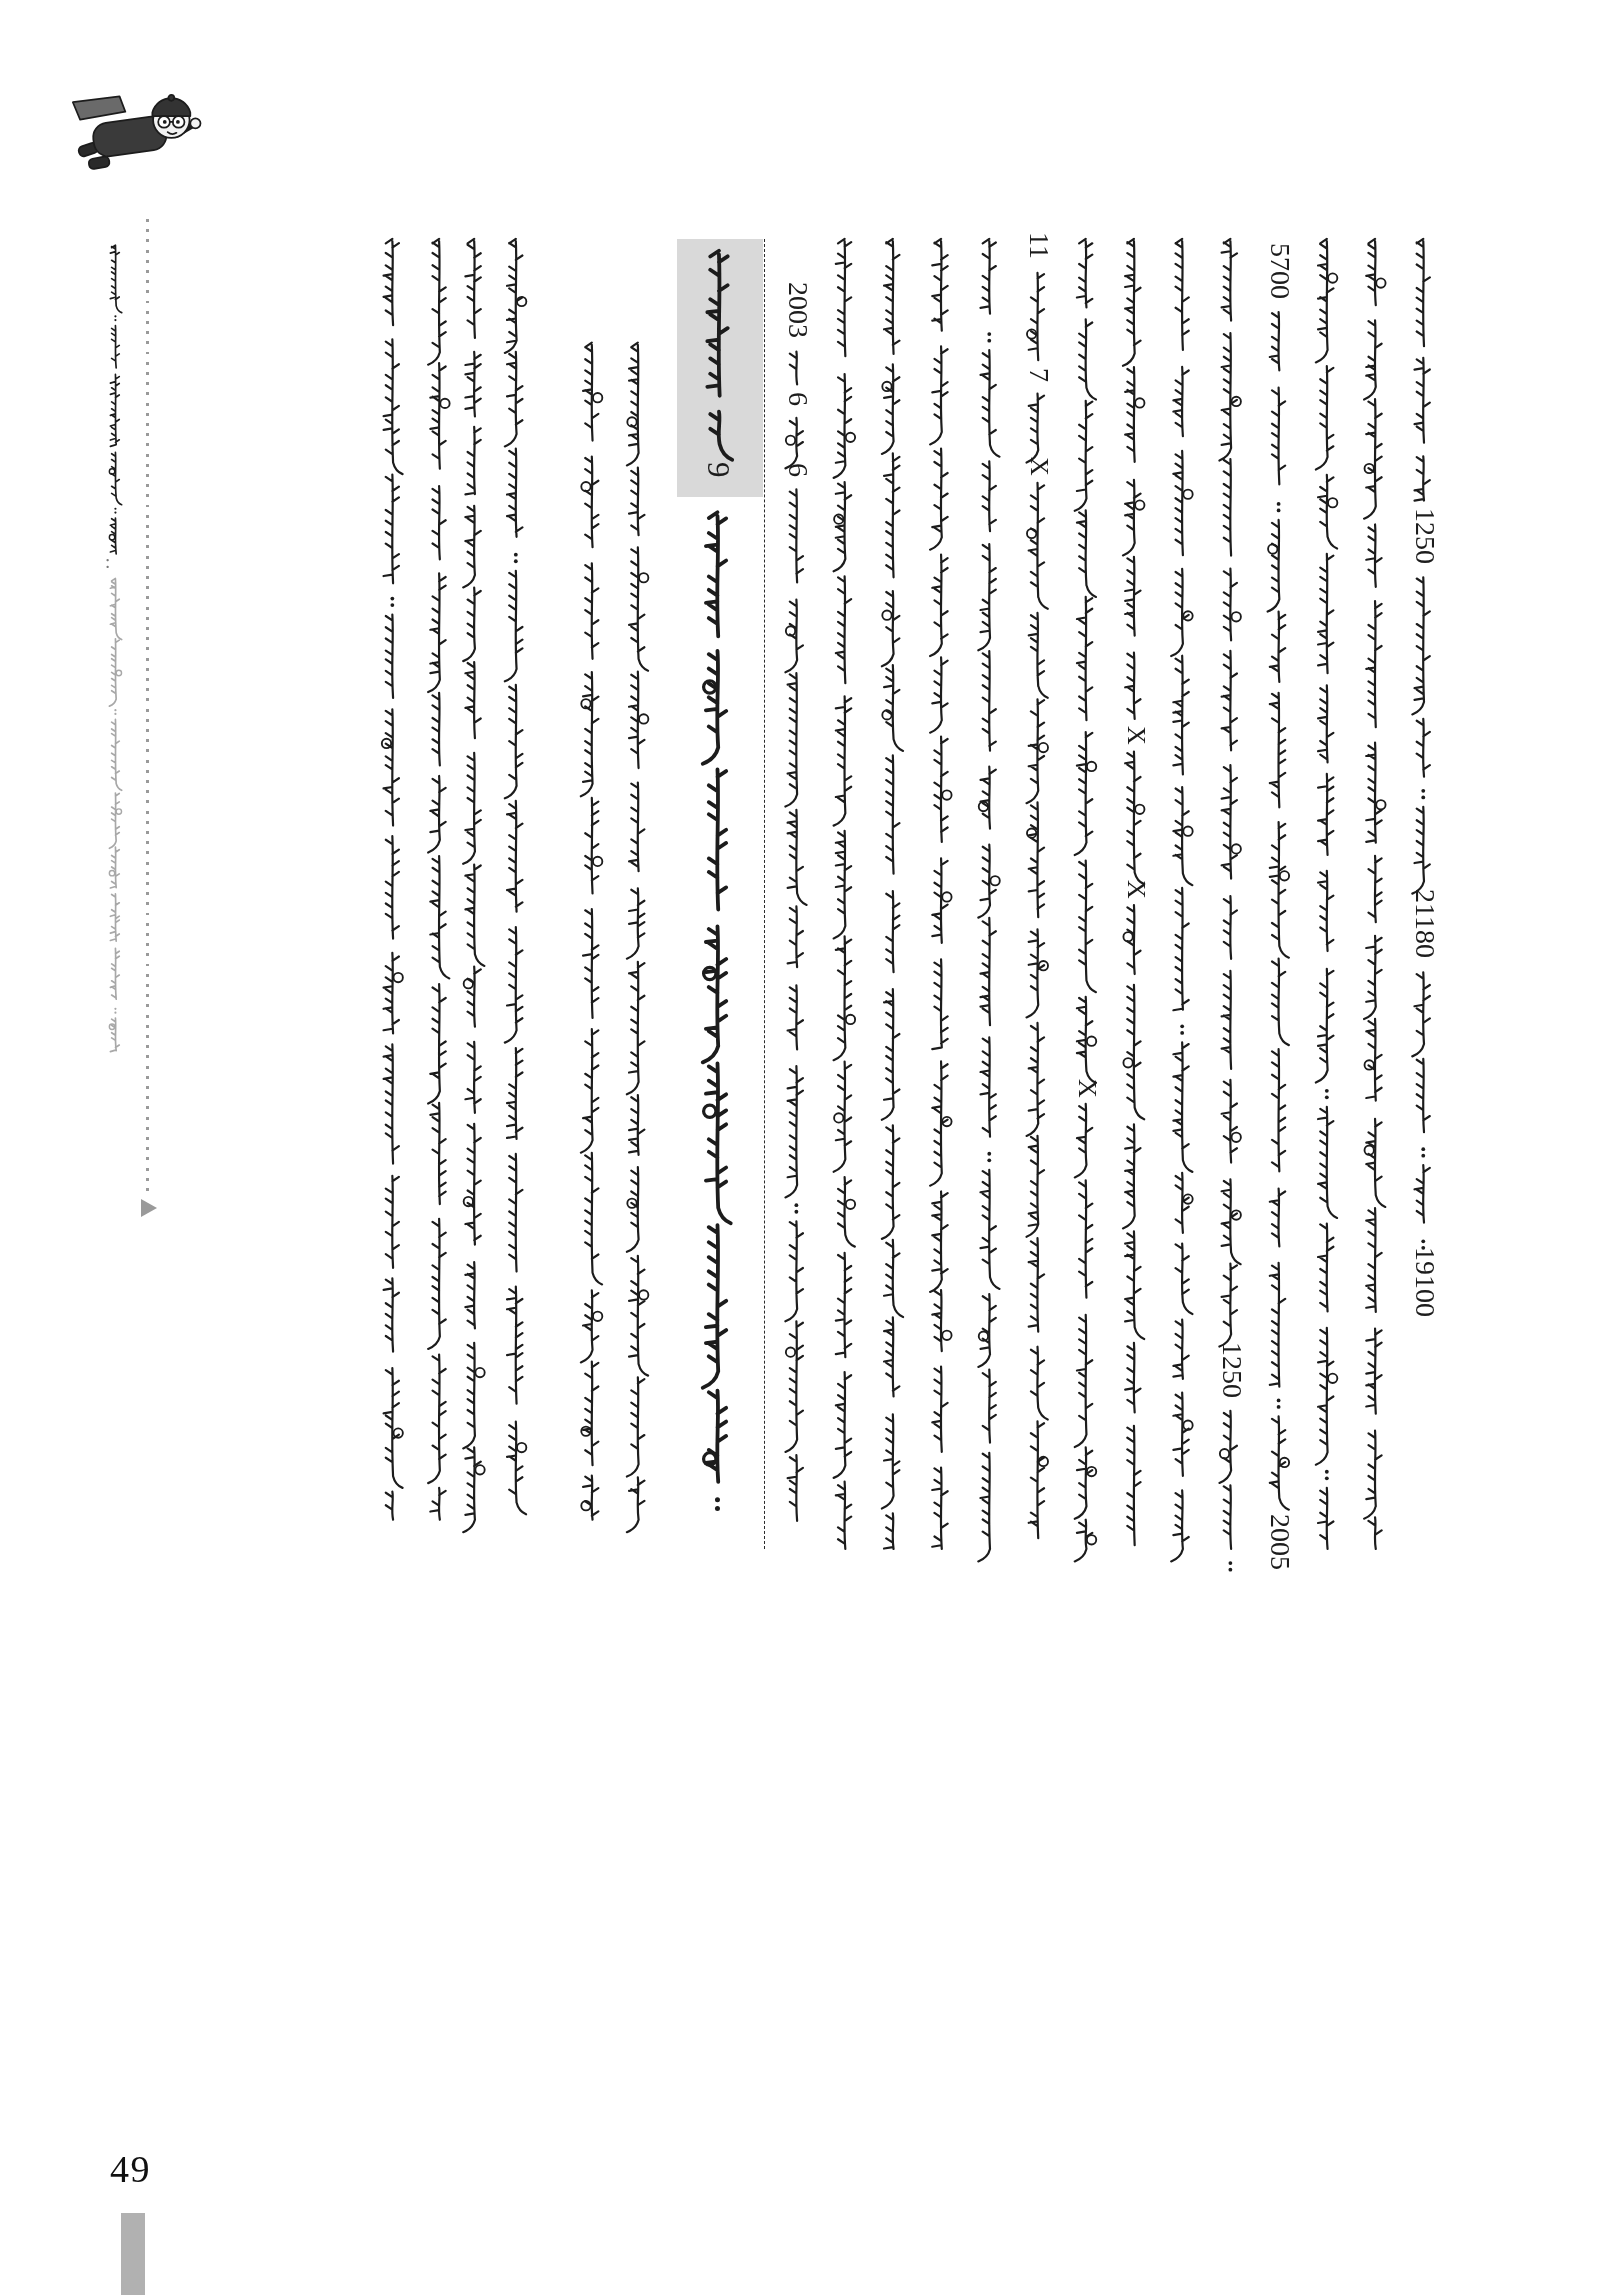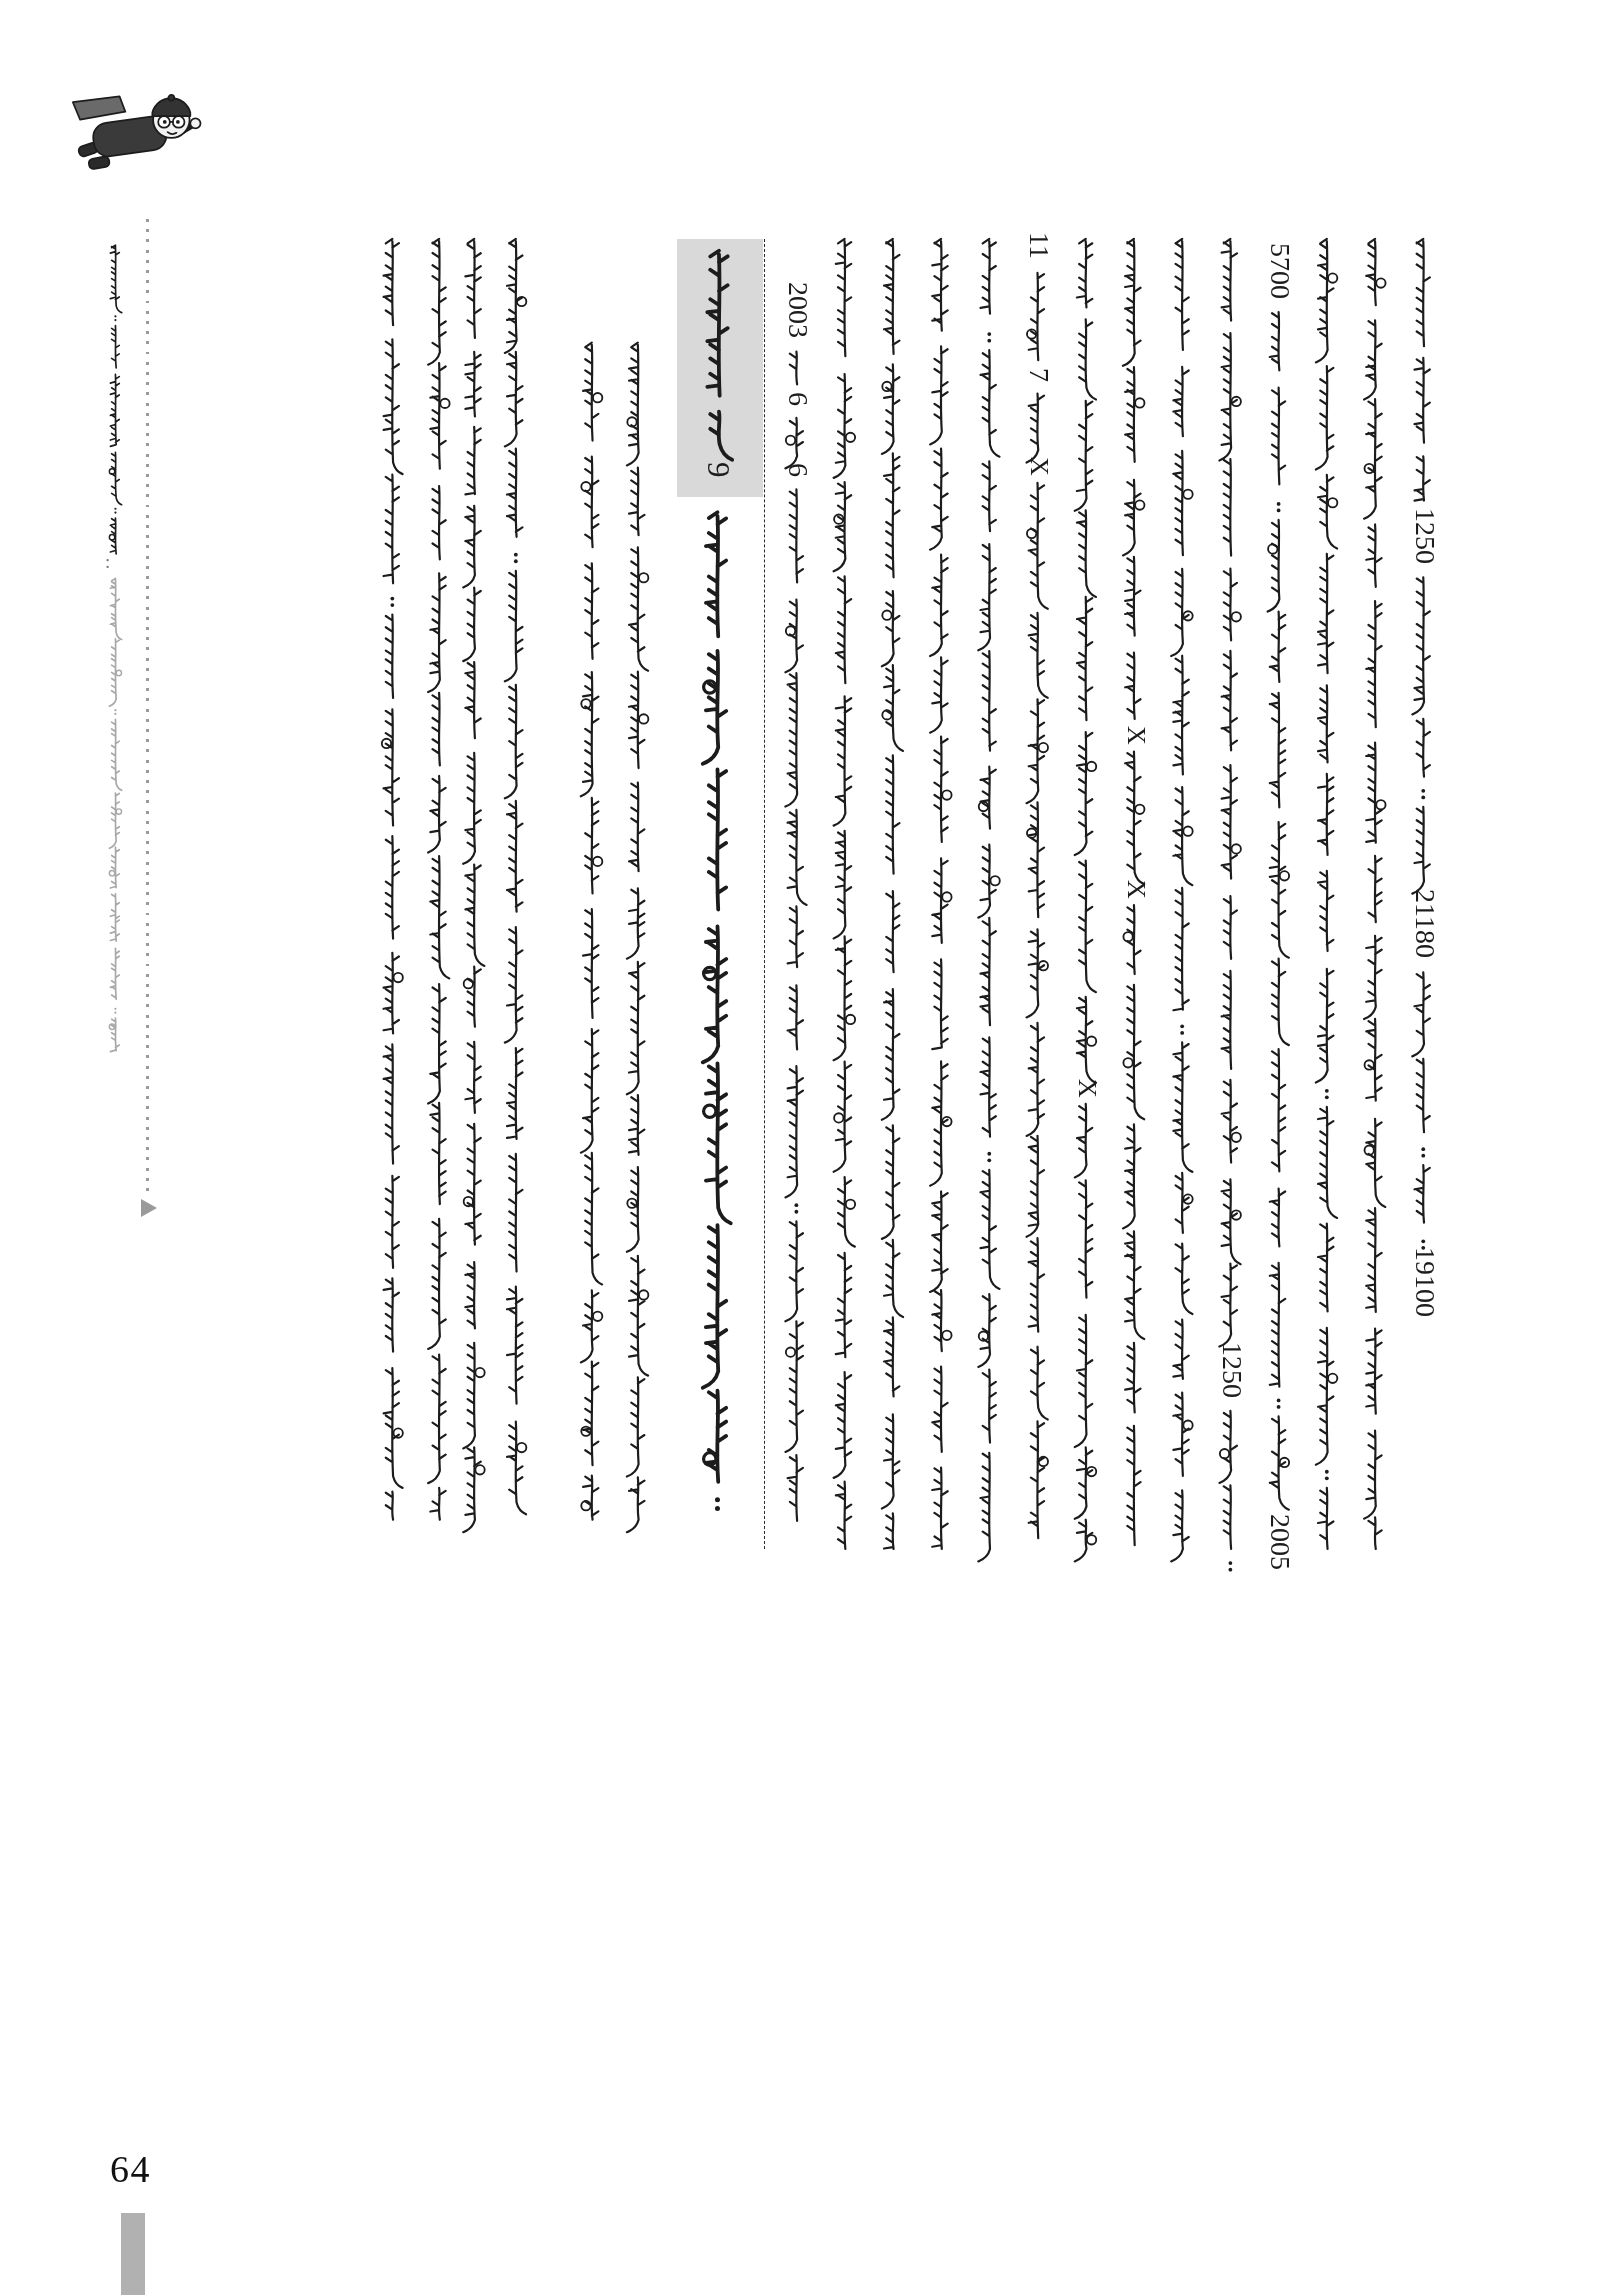--- a/index.html
+++ b/index.html
@@ -507,16 +507,16 @@
       <span class="num rot" style="font-size: 26px; left: 1149px; top: 726px;">X</span>
       <span class="num rot" style="font-size: 26px; left: 1149px; top: 880px;">X</span>
       <span class="num rot" style="font-size: 28px; left: 1246px; top: 1342px;">1250</span>
       <span class="num rot" style="font-size: 28px; left: 1294px; top: 243px;">5700</span>
       <span class="num rot" style="font-size: 28px; left: 1294px; top: 1514px;">2005</span>
       <span class="num rot" style="font-size: 28px; left: 1439px; top: 508px;">1250</span>
       <span class="num rot" style="font-size: 28px; left: 1439px; top: 889px;">21180</span>
       <span class="num rot" style="font-size: 28px; left: 1439px; top: 1247px;">19100</span>
     </div>
 
-  <div id="page-number" class="num">64</div>
+  <div id="page-number" class="num">49</div>
   <div id="footer-tab"></div>
 </div>
 
 
 </body></html>

